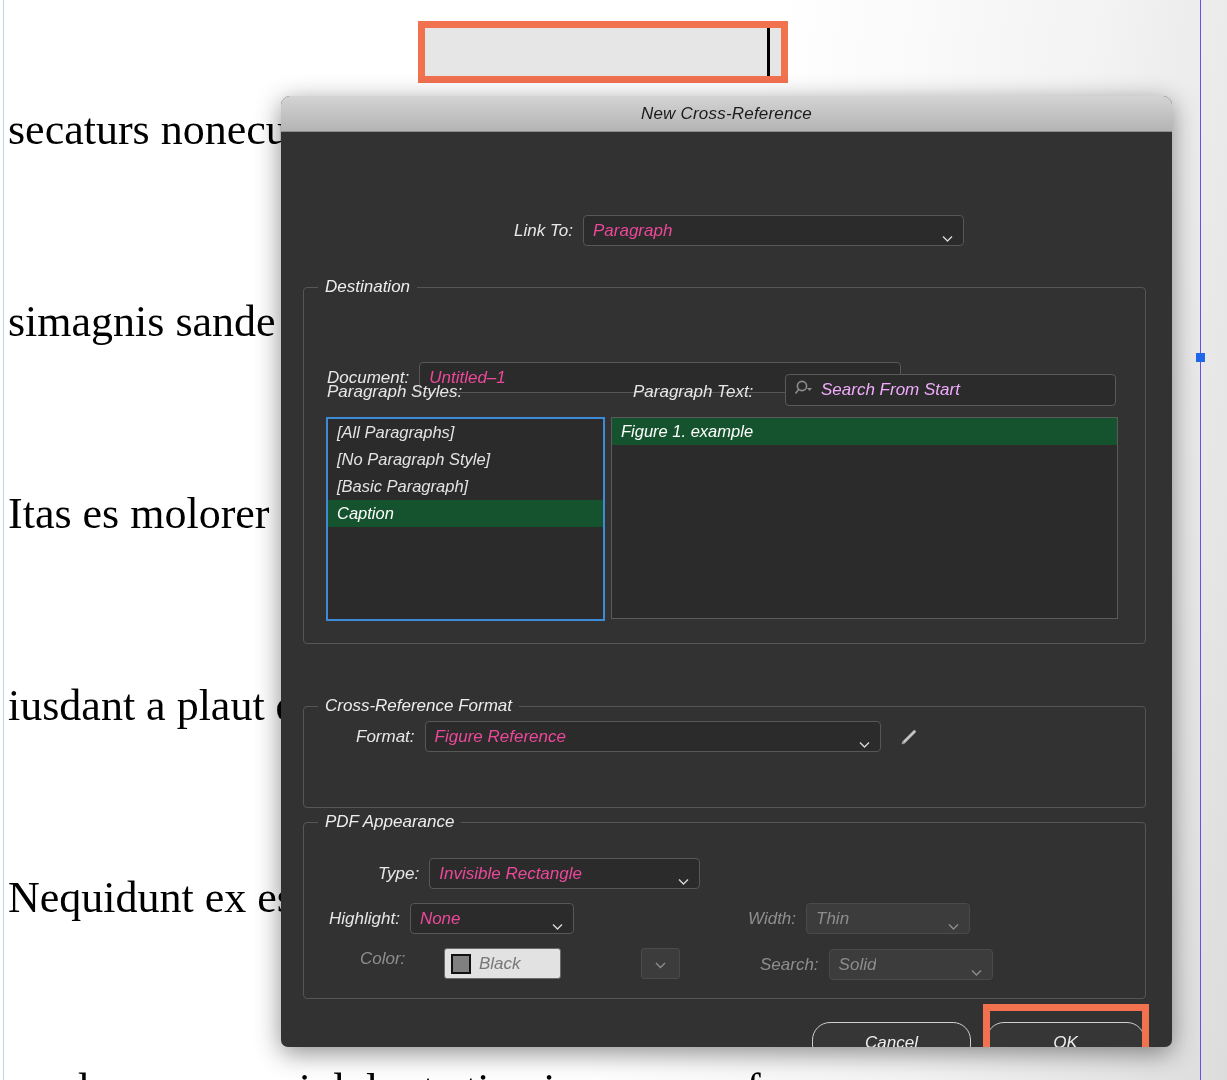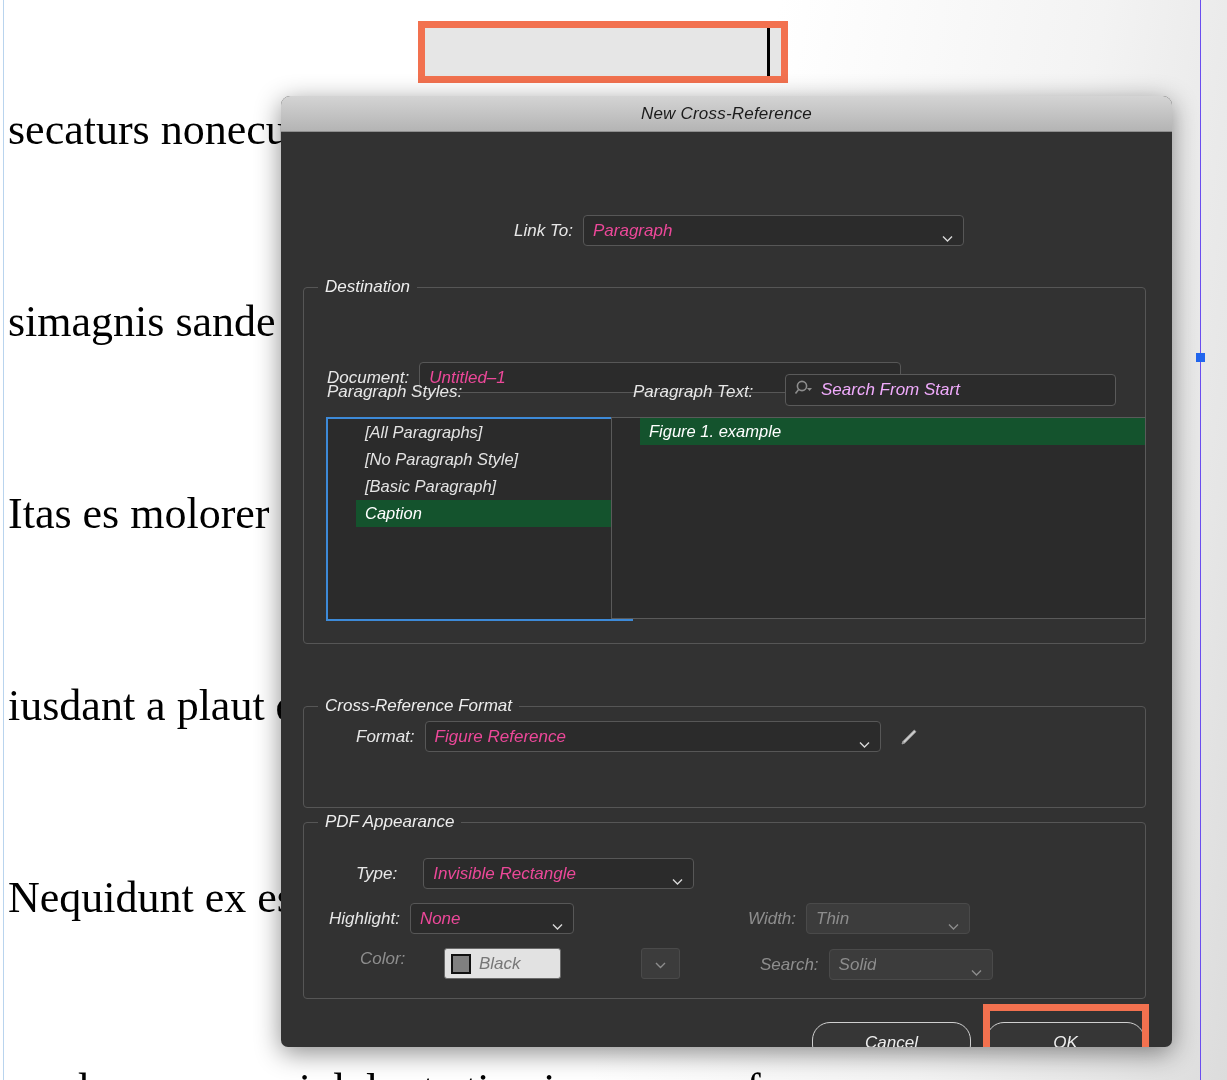--- a/index.html
+++ b/index.html
@@ -94,21 +94,20 @@
     position:absolute;border:1px solid #565656;border-radius:4px;
   }
   .group-legend{
     position:absolute;top:-11px;left:14px;background:#323232;
     padding:0 7px;font-size:17px;color:#ededed;white-space:nowrap;
   }
 
   .listbox{
     position:absolute;background:#2b2b2b;border:1px solid #5a5a5a;
     overflow:hidden;
-    padding-left:28px;
   }
   .listbox.focused{border:2px solid #3d8ad8;}
   .list-item{
     height:27px;line-height:27px;padding-left:9px;
     font-size:16.5px;color:#e3e3e3;white-space:nowrap;
   }
   .list-item.selected{background:#14532d;color:#ffffff;}
 
   .searchfield{
     position:absolute;background:#2b2b2b;border:1px solid #5a5a5a;border-radius:4px;
@@ -250,21 +249,21 @@
           <path d="M4 18 L6.5 17.2 L18 5.7 L16.3 4 L4.8 15.5 Z" fill="#d0d0d0" stroke="#9a9a9a" stroke-width="0.9"></path>
           <path d="M4.8 15.5 L6.5 17.2" stroke="#8a8a8a" stroke-width="0.9"></path>
         </svg>
       </span>
     </div>
 
     <div class="groupbox" style="left:22px;top:690px;width:841px;height:175px;">
       <span class="group-legend">PDF Appearance</span>
     </div>
 
-    <div class="row" style="position:absolute;left:75px;top:726px;gap:16px;">
+    <div class="row" style="position:absolute;left:97px;top:726px;">
       <span class="lbl">Type:</span>
       <div class="select" style="width:271px;margin-left:10px;">
         <span class="val">Invisible Rectangle</span>
         <span class="chev">
           <svg width="11" height="7" viewBox="0 0 11 7">
               <path d="M1 1 L5.5 5.5 L10 1" fill="none" stroke="#d8d8d8" stroke-width="1.4"></path>
             </svg>
         </span>
       </div>
     </div>

